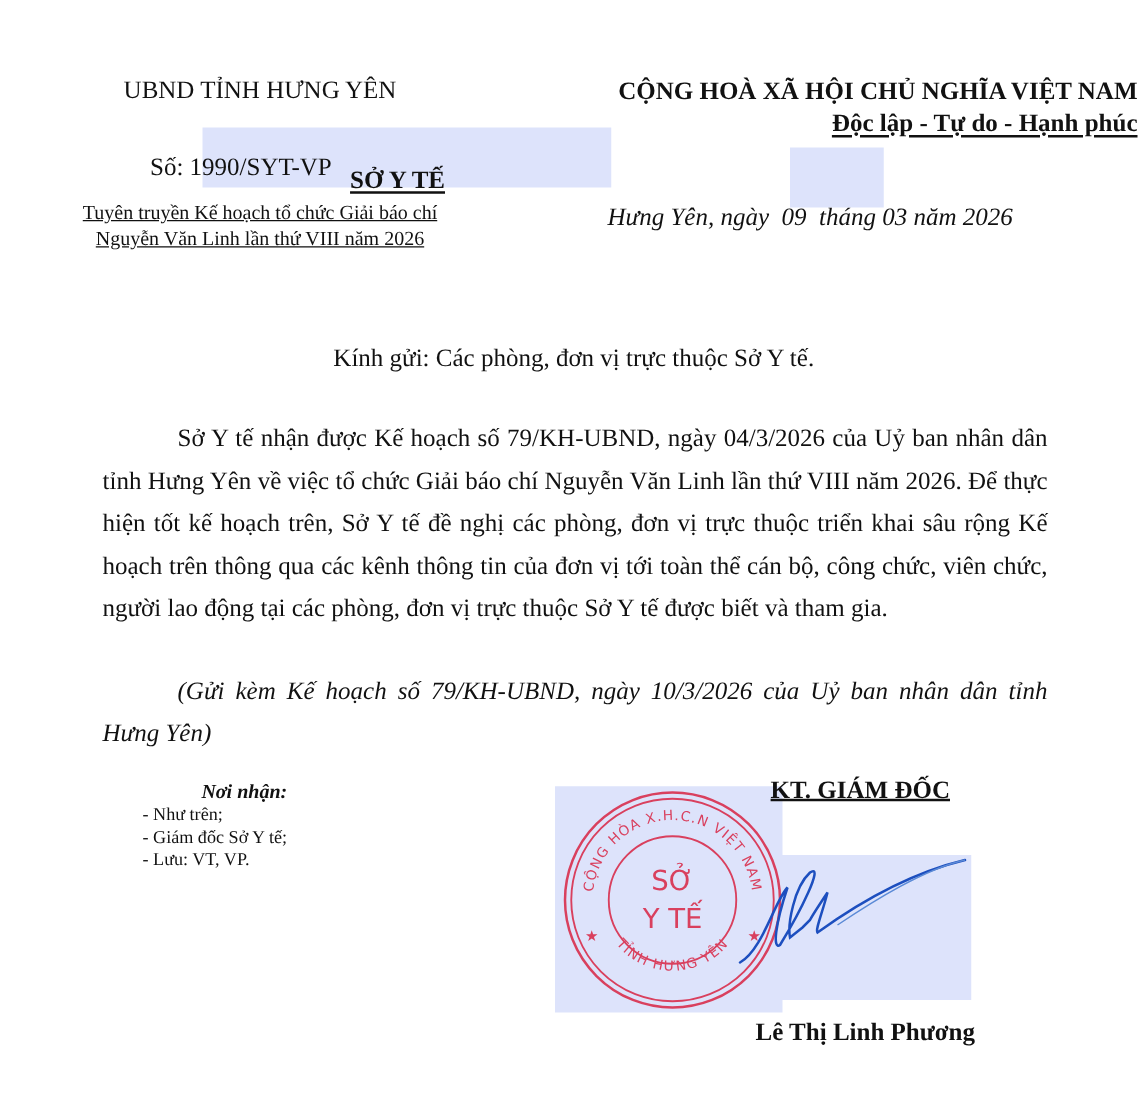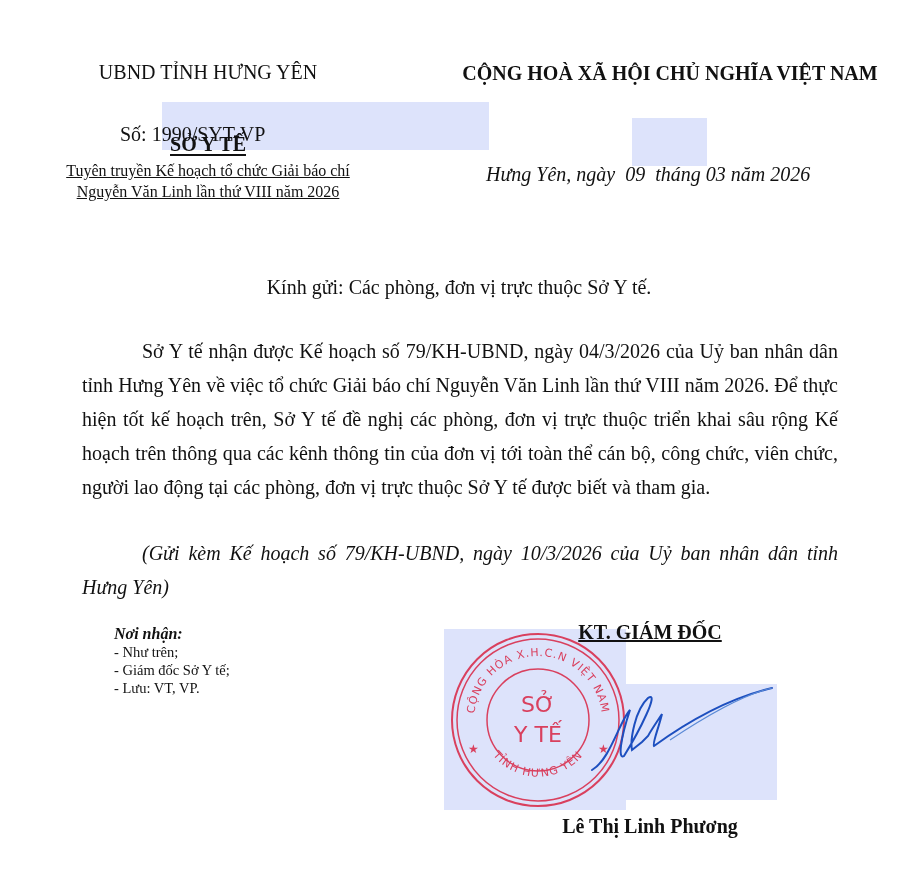--- a/index.html
+++ b/index.html
@@ -1,21 +1,21 @@
 <!DOCTYPE html>
 <html><head>
 <meta charset="utf-8">
 <style>
   html, body { margin:0; padding:0; background:#ffffff; }
   body { width:918px; height:878px; position:relative; overflow:hidden;
          font-family:"Liberation Serif", "DejaVu Serif", serif; color:#111; }
   .abs { position:absolute; }
   .hl { position:absolute; background:#dde3fb; }
   .ctr { text-align:center; }
-  .bold { font-weight:bold; }
+  .bold { font-weight:bold;text-align:right; }
   .ital { font-style:italic; }
   .u { text-decoration:underline; text-underline-offset:3px; }
   .para { position:absolute; left:82px; width:756px; font-size:20px; line-height:34px; text-align:justify; }
   .recip p { margin:0; font-size:14.5px; line-height:18px; }
 </style>
 </head>
 <body>
 
 <div class="hl" style="left:162px;top:102px;width:327px;height:48px;"></div>
 <div class="hl" style="left:632px;top:118px;width:75px;height:48px;"></div>
@@ -30,20 +30,21 @@
   <span>Số:</span>
   <span>1990/SYT-VP</span>
 </div>
 <div class="abs ctr" style="left:20px;top:160px;width:376px;font-size:16px;line-height:21px;text-decoration:underline;">
   <div>Tuyên truyền Kế hoạch tổ chức Giải báo chí</div>
   <div>Nguyễn Văn Linh lần thứ VIII năm 2026</div>
 </div>
 
 <div class="abs ctr" style="left:430px;top:60px;width:480px;">
   <div class="bold" style="font-size:20px;line-height:26px;">CỘNG HOÀ XÃ HỘI CHỦ NGHĨA VIỆT NAM</div>
+  <div class="bold u" style="font-size:20px;line-height:26px;">Độc lập - Tự do - Hạnh phúc</div>
 </div>
 <div class="abs ital" style="left:476px;top:138px;font-size:20px;line-height:24px;white-space:pre;text-align:right;">
   <span>Hưng Yên, ngày</span>&nbsp;&nbsp;<span>09</span>&nbsp;&nbsp;<span>tháng 03 năm 2026</span>
 </div>
 
 <div class="abs ctr" style="left:0;top:274px;width:918px;font-size:20px;line-height:26px;">Kính gửi: Các phòng, đơn vị trực thuộc Sở Y tế.</div>
 
 <div class="para" style="top:334px;text-indent:60px;">Sở Y tế nhận được Kế hoạch số 79/KH-UBND, ngày 04/3/2026 của Uỷ ban nhân dân tỉnh Hưng Yên về việc tổ chức Giải báo chí Nguyễn Văn Linh lần thứ VIII năm 2026. Để thực hiện tốt kế hoạch trên, Sở Y tế đề nghị các phòng, đơn vị trực thuộc triển khai sâu rộng Kế hoạch trên thông qua các kênh thông tin của đơn vị tới toàn thể cán bộ, công chức, viên chức, người lao động tại các phòng, đơn vị trực thuộc Sở Y tế được biết và tham gia.</div>
 <div class="para ital" style="top:536px;text-indent:60px;">(Gửi kèm Kế hoạch số 79/KH-UBND, ngày 10/3/2026 của Uỷ ban nhân dân tỉnh Hưng Yên)</div>
 

